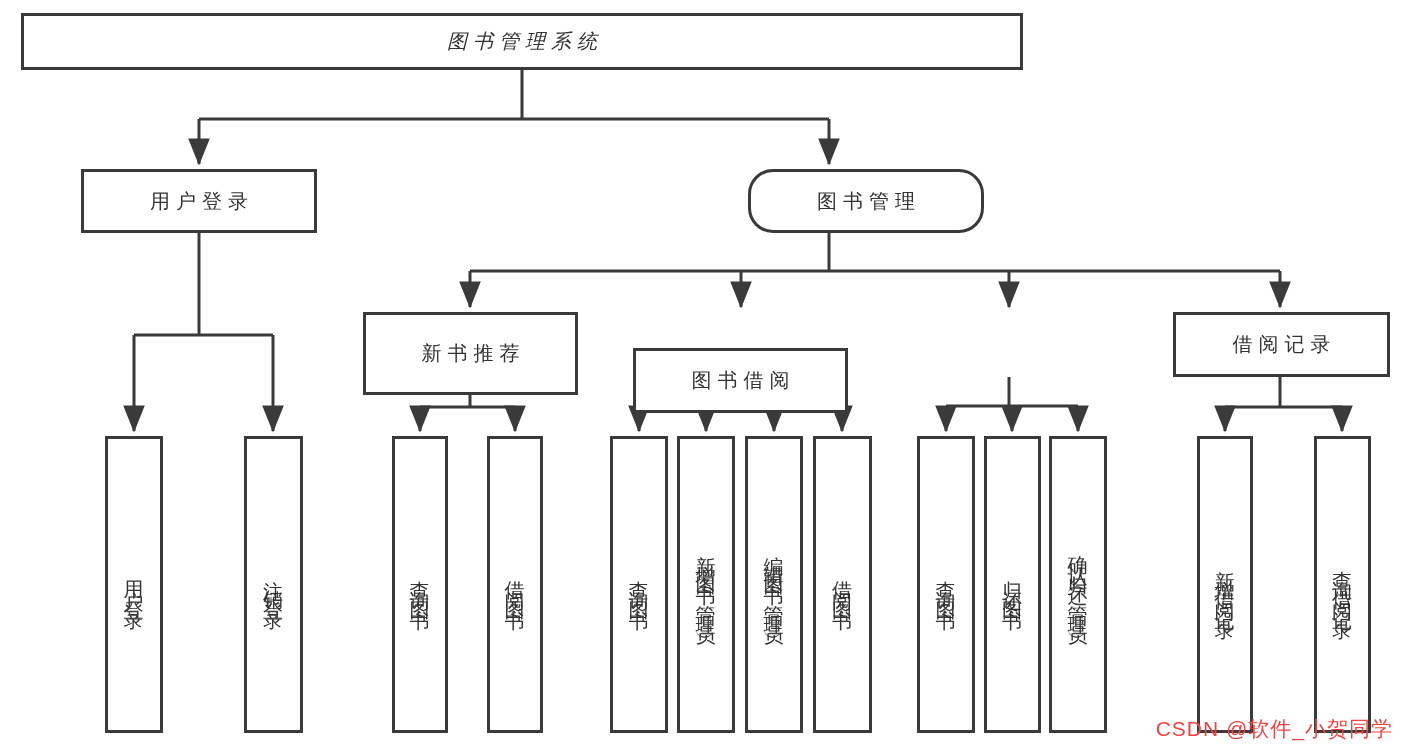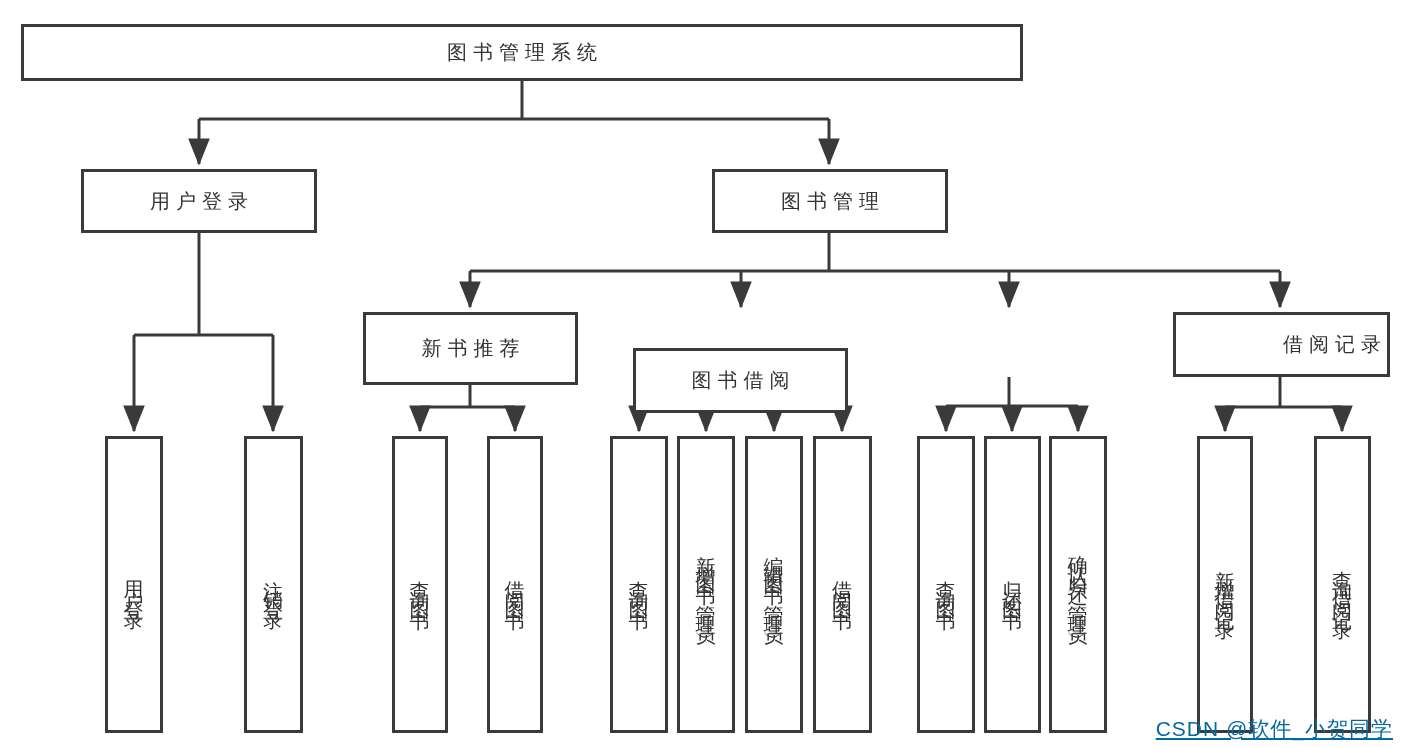--- a/index.html
+++ b/index.html
@@ -49,24 +49,23 @@
     font-size: 20px;
     white-space: nowrap;
     line-height: 1;
   }
   .watermark {
     position: absolute;
     right: 12px;
     bottom: 4px;
     font-size: 21px;
     letter-spacing: 1px;
-    color: #0369a1;
+    color: #ef4444;
     z-index: 3;
     white-space: nowrap;
-    text-decoration: underline;
   }
 </style>
 </head>
 <body>
 
 <div class="canvas">
 
   <svg class="connectors" viewBox="0 0 1405 747" aria-hidden="true">
     <defs>
       <marker id="arrow" orient="auto" markerUnits="strokeWidth" markerWidth="10" markerHeight="9" refX="8.5" refY="0" overflow="visible">
@@ -110,38 +109,38 @@
       <path d="M1012,406 L1012,431" marker-end="url(#arrow)"></path>
       <path d="M1078,406 L1078,431" marker-end="url(#arrow)"></path>
 
       <path d="M1280,377 L1280,407"></path>
       <path d="M1225,407 L1342,407"></path>
       <path d="M1225,407 L1225,431" marker-end="url(#arrow)"></path>
       <path d="M1342,407 L1342,431" marker-end="url(#arrow)"></path>
     </g>
   </svg>
 
-  <div class="node" style="left:21px; top:24px; width:1002px; height:57px;">
+  <div class="node" style="left:21px; top:13px; width:1002px; height:57px;font-style:italic;">
     <span class="label">图书管理系统</span>
   </div>
 
   <div class="node" style="left:81px; top:169px; width:236px; height:64px;">
     <span class="label">用户登录</span>
   </div>
-  <div class="node" style="left:712px; top:169px; width:236px; height:64px;">
+  <div class="node" style="left:748px; top:169px; width:236px; height:64px;border-radius:25px;">
     <span class="label">图书管理</span>
   </div>
 
-  <div class="node" style="left:363px; top:312px; width:215px; height:73px;">
+  <div class="node" style="left:363px; top:312px; width:215px; height:83px;">
     <span class="label">新书推荐</span>
   </div>
   <div class="node" style="left:633px; top:312px; width:215px; height:65px;margin-top:36px;">
     <span class="label">图书借阅</span>
   </div>
-  <div class="node" style="left:1173px; top:312px; width:217px; height:65px;justify-content:flex-end;">
+  <div class="node" style="left:1173px; top:312px; width:217px; height:65px;">
     <span class="label">借阅记录</span>
   </div>
 
   <div class="node leaf" style="left:105px; top:436px; width:58px; height:297px;">
     <span class="label">用户登录</span>
   </div>
   <div class="node leaf" style="left:244px; top:436px; width:59px; height:297px;">
     <span class="label">注销登录</span>
   </div>
 

